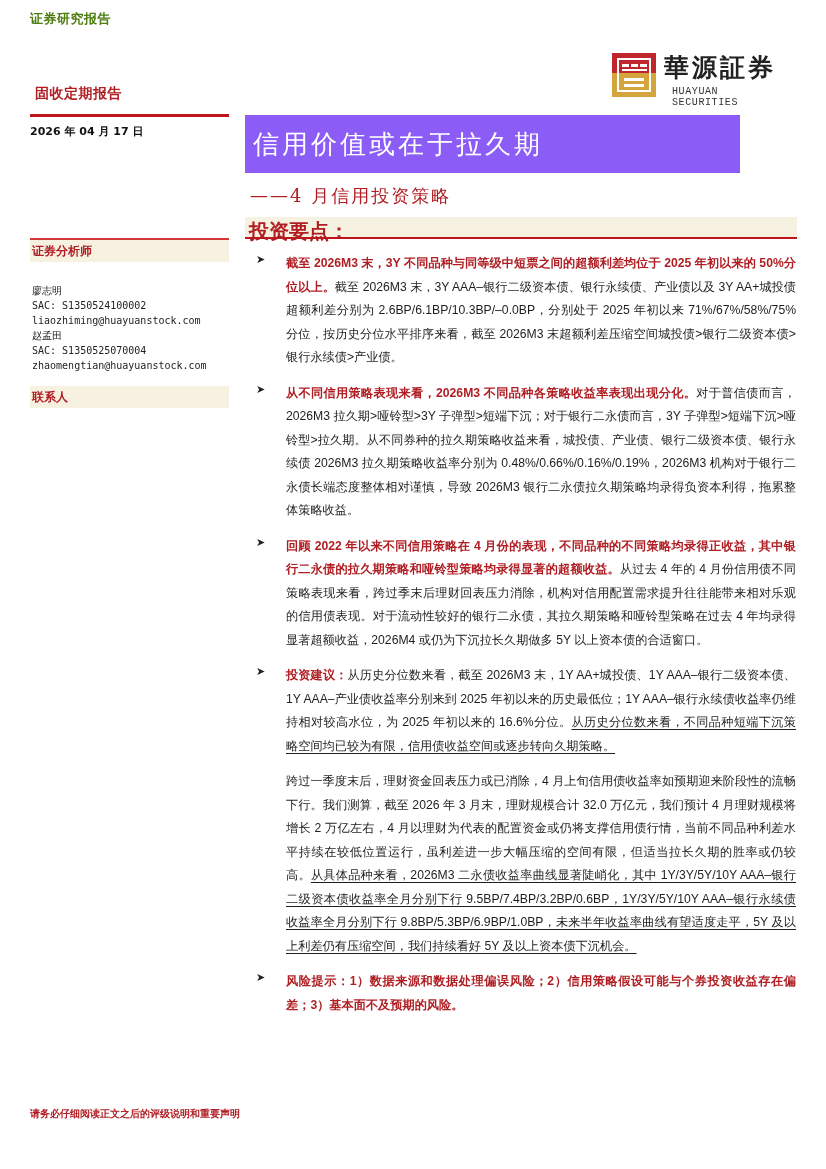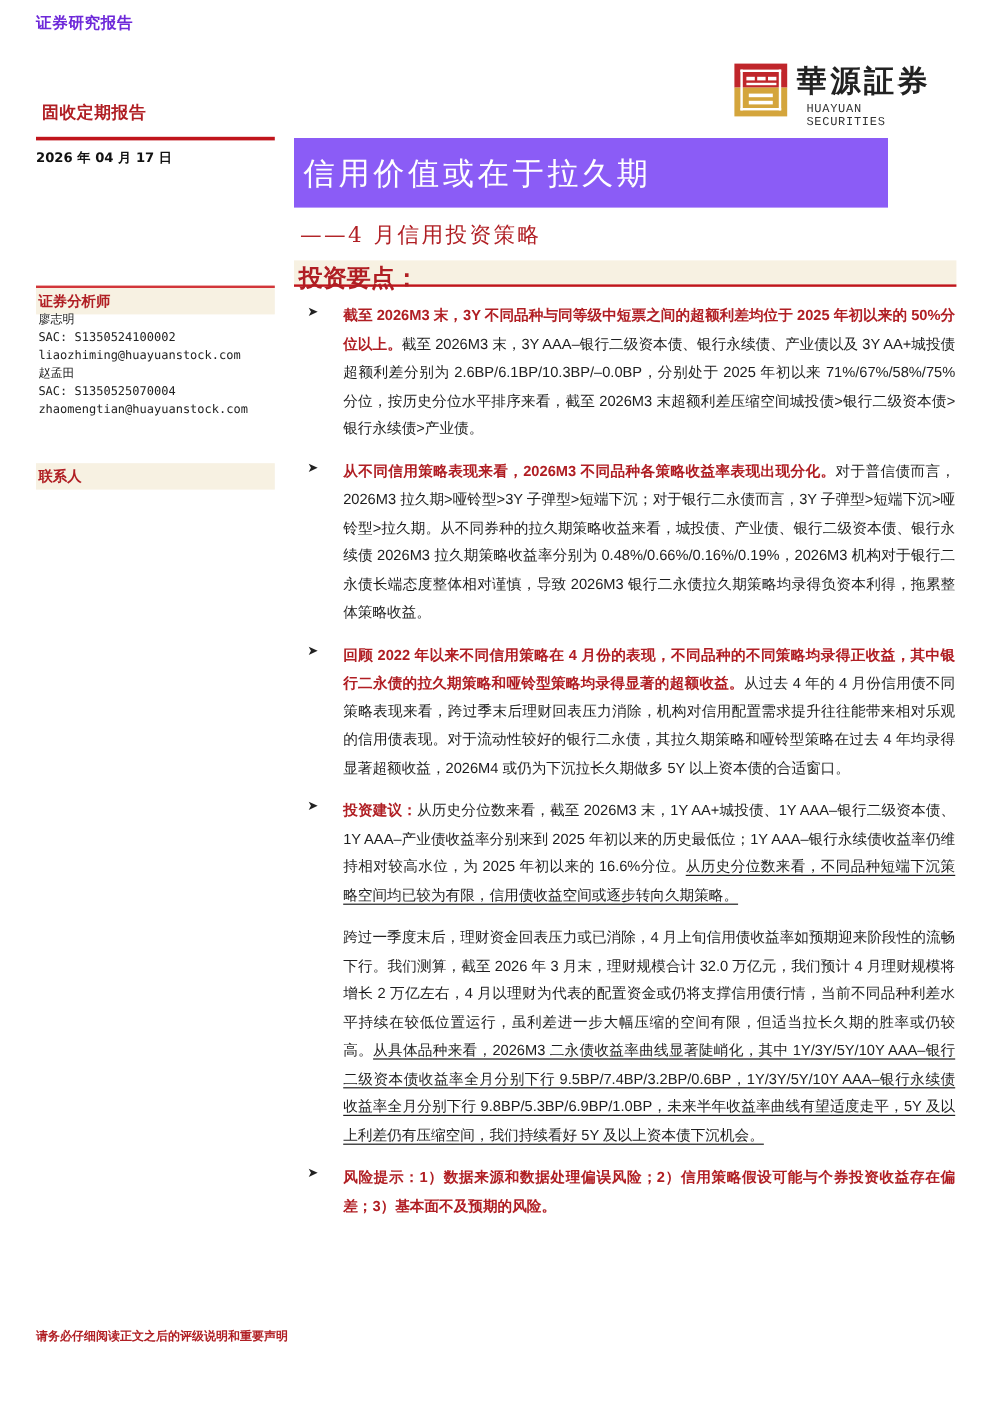--- a/index.html
+++ b/index.html
@@ -4,21 +4,21 @@
 <style>
   html, body { margin: 0; padding: 0; background: #ffffff; }
   body {
     width: 826px; height: 1169px; position: relative; overflow: hidden;
     font-family: "DejaVu Sans", "Liberation Sans", sans-serif;
     color: #1a1a1a;
   }
   .abs { position: absolute; }
   .report-type {
     left: 30px; top: 10px; font-size: 13px; font-weight: bold;
-    font-family: "DejaVu Serif", serif; color: #6d28d9; letter-spacing: 0.5px;
+    font-family: "DejaVu Serif", serif; color: #4d7c0f; letter-spacing: 0.5px;
   }
   .category {
     left: 35px; top: 85px; font-size: 14px; font-weight: bold;
     font-family: "DejaVu Serif", serif; color: #b01e23; letter-spacing: 0.5px;
   }
   .left-rule { left: 30px; top: 114px; width: 199px; height: 3px; background: #c0151c; }
   .date { left: 30px; top: 124px; font-size: 11px; font-weight: bold; color: #111; }
 
   
   .logo { left: 612px; top: 53px; width: 170px; height: 46px; }
@@ -122,21 +122,21 @@
   <div class="title-text">信用价值或在于拉久期</div>
 </div>
 <div class="abs subtitle">——4 月信用投资策略</div>
 <div class="abs key-points-bar">
   <span class="key-points-label">投资要点：</span>
 </div>
 
 <div class="abs sb-head" style="top:238px;">
   <span>证券分析师</span>
 </div>
-<div class="abs analyst" style="top:259px;">
+<div class="abs analyst" style="top:283px;">
   <div class="nm">廖志明</div>
   <div>SAC: S1350524100002</div>
   <div>liaozhiming@huayuanstock.com</div>
   <div class="nm">赵孟田</div>
   <div>SAC: S1350525070004</div>
   <div>zhaomengtian@huayuanstock.com</div>
 </div>
 <div class="abs sb-head plain" style="top:386px;">
   <span>联系人</span>
 </div>

